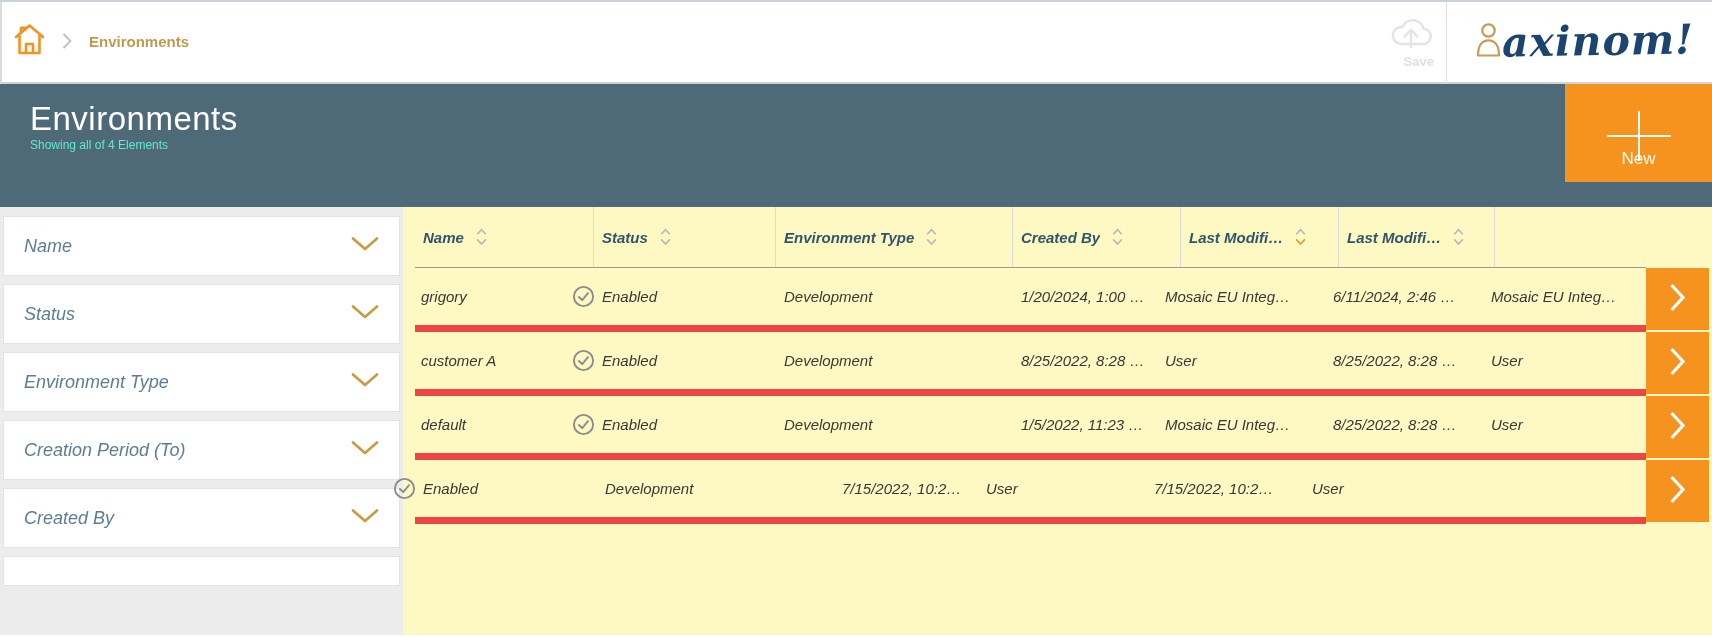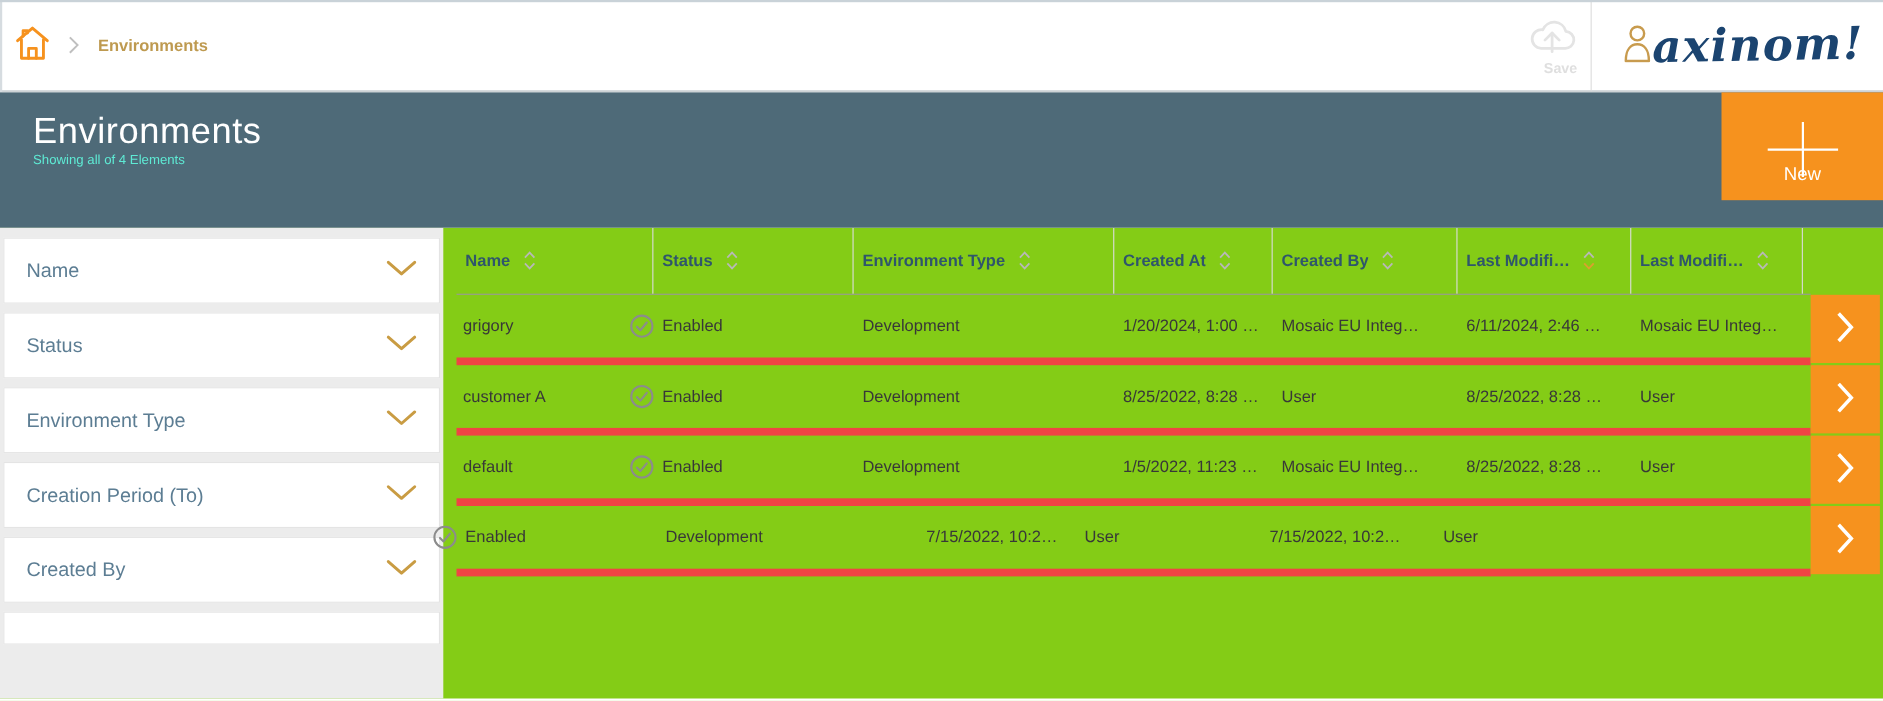--- a/index.html
+++ b/index.html
@@ -30,21 +30,21 @@
   .band { height: 123px; background: #4E6A78; position: relative; padding: 16px 0 0 30px; }
   .band h1 { color: #FFFFFF; font-size: 33px; font-weight: 400; letter-spacing: .5px; }
   .band .subtitle { color: #5eead4; font-size: 12px; }
   .new-btn { position: absolute; right: 0; top: 0; width: 147px; height: 98px;
     background: #F6921E; border: none; cursor: pointer; }
   .new-btn svg { display: block; margin: 6px auto 0; }
   .new-btn .new-label { position: absolute; bottom: 13px; left: 0; width: 100%;
     text-align: center; color: #fff; font-size: 17px; }
 
   
-  .content { display: flex; height: 428px; background: #84cc16; }
+  .content { display: flex; height: 428px; background: #fef9c3; font-style: italic; }
 
   
   .filters { width: 403px; background: #ECECEC; padding: 9px 3px 0 3px; overflow: hidden; }
   .fcard { height: 60px; background: #fff; border: 1px solid #E4E4E4; margin-bottom: 8px;
     display: flex; align-items: center; justify-content: space-between;
     padding: 0 20px; cursor: pointer; }
   .fcard.stub { height: 30px; margin-bottom: 0; }
   .flabel { color: #5C7D93; font-size: 18px; }
 
   
@@ -213,27 +213,20 @@
   </div>
 
   <div class="hcell c2">
     <span class="hlabel">Environment Type</span>
     <svg class="sorticon" width="11" height="18" viewBox="0 0 11 18">
       <path class="chev-up" d="M1.2 6.2 L5.5 1.6 L9.8 6.2"></path>
       <path class="chev-down" d="M1.2 11.4 L5.5 16 L9.8 11.4"></path>
     </svg>
   </div>
 
-  <div class="hcell c3">
-    <span class="hlabel">Created At</span>
-    <svg class="sorticon" width="11" height="18" viewBox="0 0 11 18">
-      <path class="chev-up" d="M1.2 6.2 L5.5 1.6 L9.8 6.2"></path>
-      <path class="chev-down" d="M1.2 11.4 L5.5 16 L9.8 11.4"></path>
-    </svg>
-  </div>
 
   <div class="hcell c4">
     <span class="hlabel">Created By</span>
     <svg class="sorticon" width="11" height="18" viewBox="0 0 11 18">
       <path class="chev-up" d="M1.2 6.2 L5.5 1.6 L9.8 6.2"></path>
       <path class="chev-down" d="M1.2 11.4 L5.5 16 L9.8 11.4"></path>
     </svg>
   </div>
 
   <div class="hcell c5">

